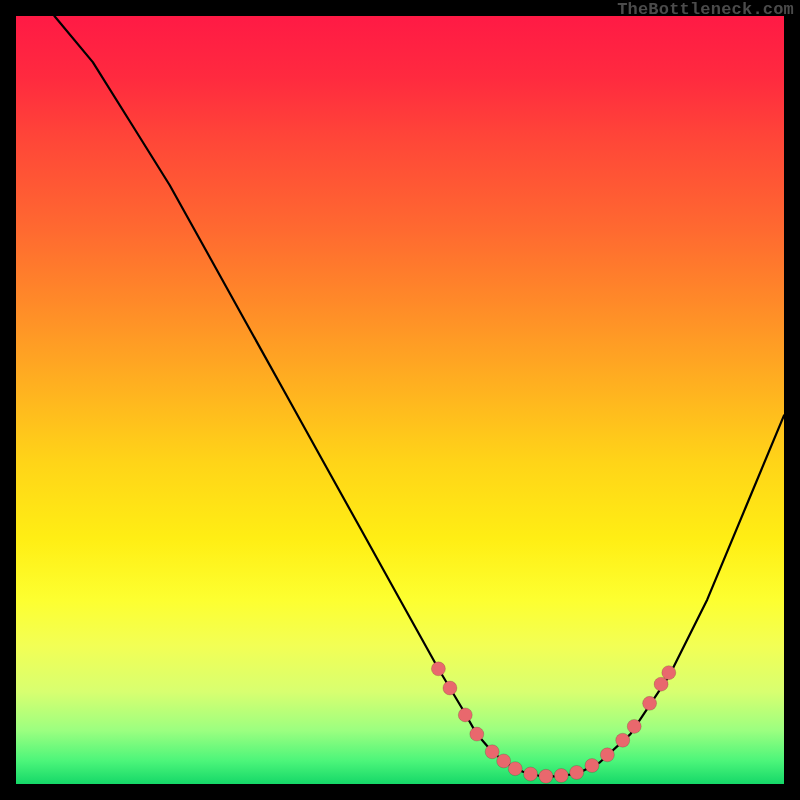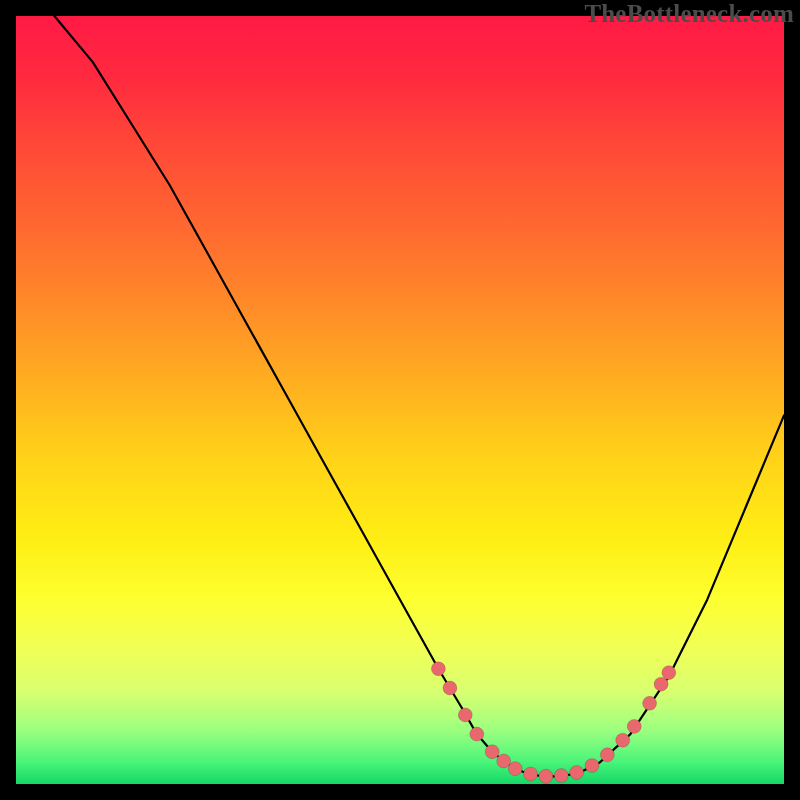--- a/index.html
+++ b/index.html
@@ -30,22 +30,22 @@
       #d8ff70 88%,
       #9cff80 93%,
       #4cf57a 97%,
       #15d868 100%
     );
   }
   .watermark {
     position: absolute;
     top: 0px;
     right: 6px;
-    font-family: Liberation Serif, serif;
-    font-size: 25px;
+    font-family: Liberation Mono, monospace;
+    font-size: 17px;
     font-weight: bold;
     color: #4b4b4b;
     letter-spacing: 0.2px;
   }
   svg.curve {
     position: absolute;
     left: 0;
     top: 0;
     width: 768px;
     height: 768px;

